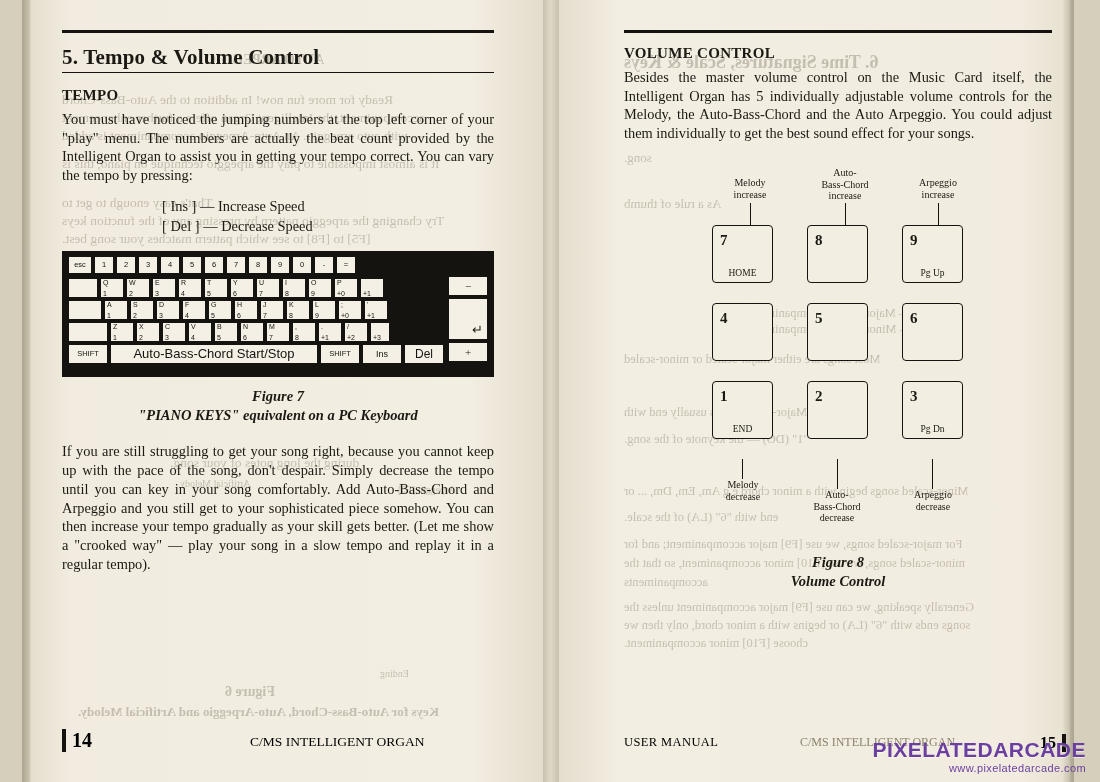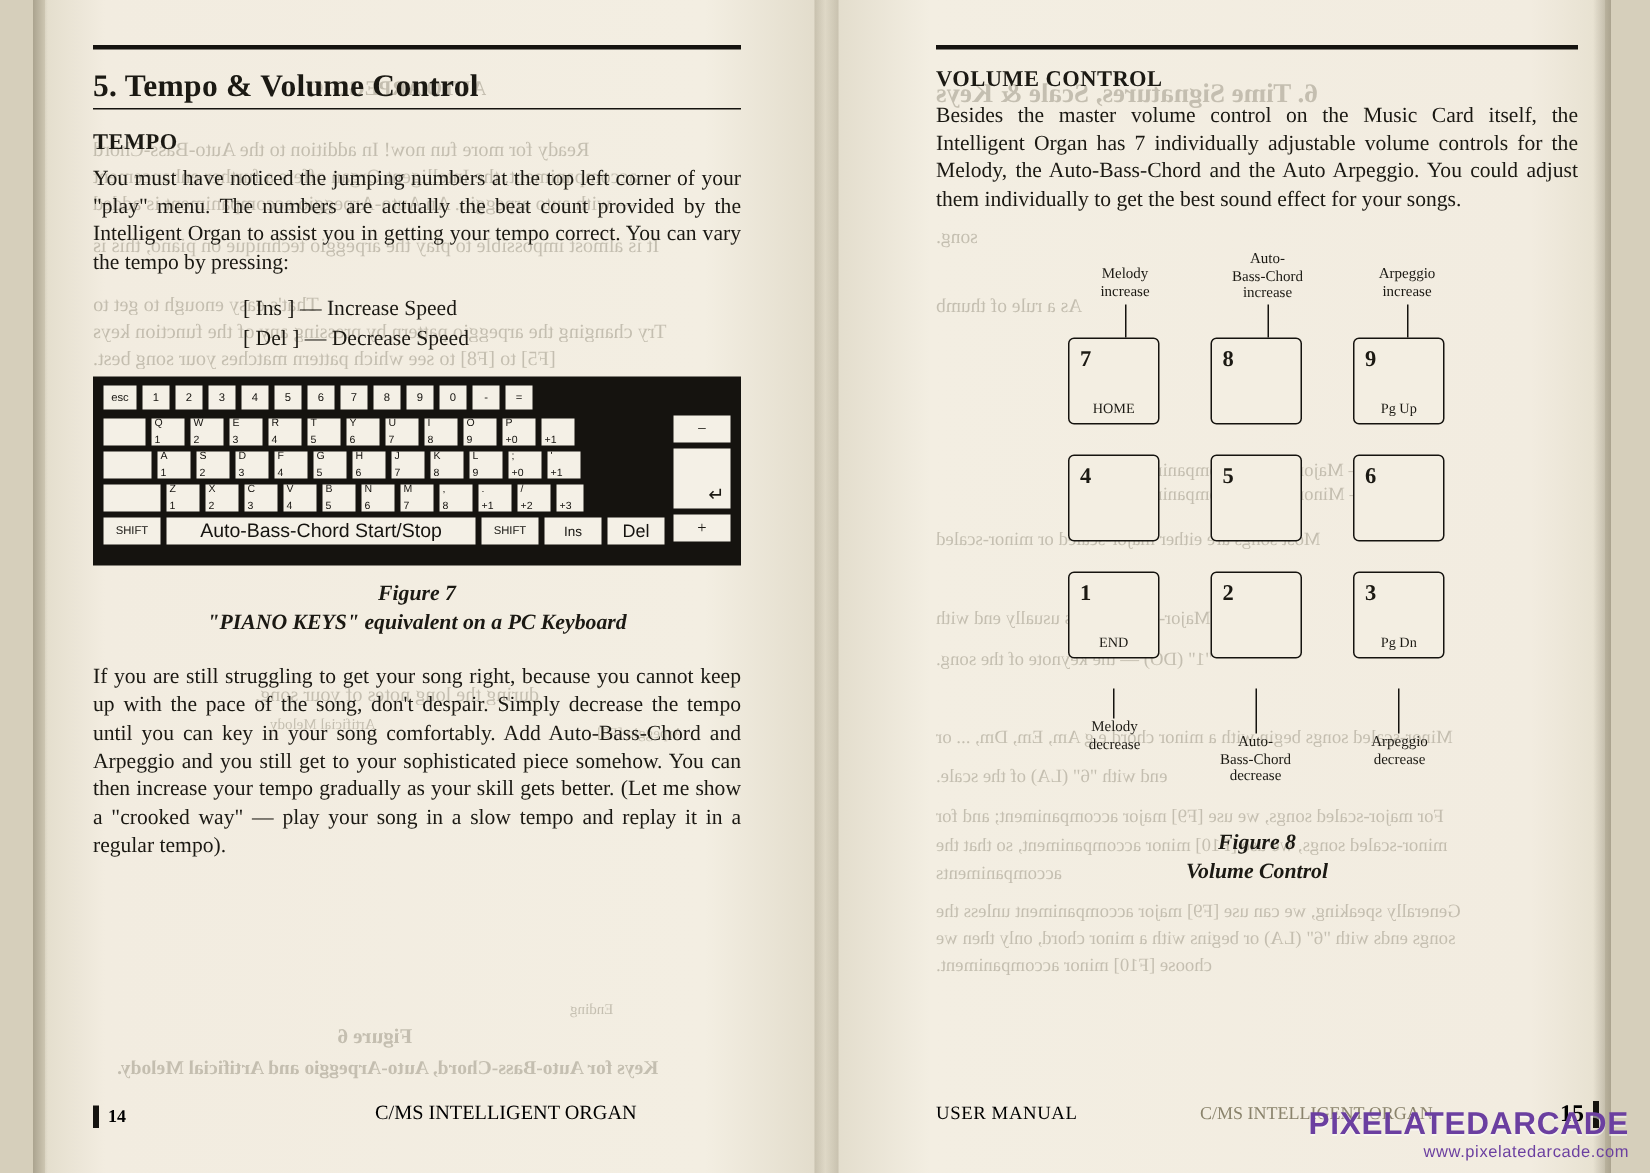--- a/index.html
+++ b/index.html
@@ -105,21 +105,21 @@
     font-family: "Liberation Serif", serif;
   }
   .vkey .num { position:absolute; left:7px; top:6px; font-size:15px; font-weight:bold; }
   .vkey .sub { position:absolute; left:0; right:0; bottom:4px; text-align:center;
                font-size:9.5px; }
   .vlabel { position: absolute; text-align: center; font-size: 10px; line-height: 1.18; }
   .vline { position: absolute; background: #15130f; width: 1px; }
 
   
   .footer { position: absolute; bottom: 36px; font-size: 13.5px; }
-  .pgnum-left { left: 62px; bottom: 30px; font-size: 12px; font-weight: bold;
+  .pgnum-left { left: 62px; bottom: 30px; font-size: 20px; font-weight: bold;
                 border-left: 4px solid #15130f; padding-left: 6px; }
   .pgnum-right { right: 34px; bottom: 30px; font-size: 16px; font-weight: bold;
                  border-right: 4px solid #15130f; padding-right: 6px; }
   .foot-center-left { left: 250px; bottom: 32px; }
   .foot-left-right { left: 624px; bottom: 32px; font-size: 12.5px; letter-spacing:.4px;}
   .foot-center-right { left: 800px; bottom: 32px; font-size: 12px; color:#8a836c; }
 
   
   .ghost {
     position: absolute; color: rgba(90,84,62,0.30);
@@ -418,21 +418,21 @@
       <div>Figure 7</div>
       <div>"PIANO KEYS" equivalent on a PC Keyboard</div>
     </div>
 
     <p class="body" style="margin-top:18px;">If  you are still struggling to get your song right, because you cannot keep up with the pace of the song, don't despair.  Simply decrease the tempo until you can key in your song comfortably.  Add Auto-Bass-Chord and Arpeggio and you still get to your sophisticated piece somehow.  You can then increase your tempo gradually as your skill gets better.  (Let me show a "crooked way" — play your song in a slow tempo and replay it in a regular tempo).</p>
   </div>
 
   <div class="col right">
     <div class="rule-top"></div>
     <h2 class="section" style="margin-top:12px;">VOLUME CONTROL</h2>
-    <p class="body">Besides the master volume control on the Music Card itself, the Intelligent Organ has 7 individually adjustable volume controls for the Melody, the Auto-Bass-Chord and the Auto Arpeggio.   You could adjust them individually to get the best sound effect for your songs.</p>
+    <p class="body">Besides the master volume control on the Music Card itself, the Intelligent Organ has 5 individually adjustable volume controls for the Melody, the Auto-Bass-Chord and the Auto Arpeggio.   You could adjust them individually to get the best sound effect for your songs.</p>
 
     <div class="vol-fig">
 
       <div class="vlabel" style="left:96px; top:0px; width:60px;">Melody<br>increase</div>
       <div class="vlabel" style="left:188px; top:-10px; width:66px;">Auto-<br>Bass-Chord<br>increase</div>
       <div class="vlabel" style="left:283px; top:0px; width:62px;">Arpeggio<br>increase</div>
 
       <div class="vline" style="left:126px; top:26px; height:22px;"></div>
       <div class="vline" style="left:221px; top:26px; height:22px;"></div>
       <div class="vline" style="left:314px; top:26px; height:22px;"></div>

